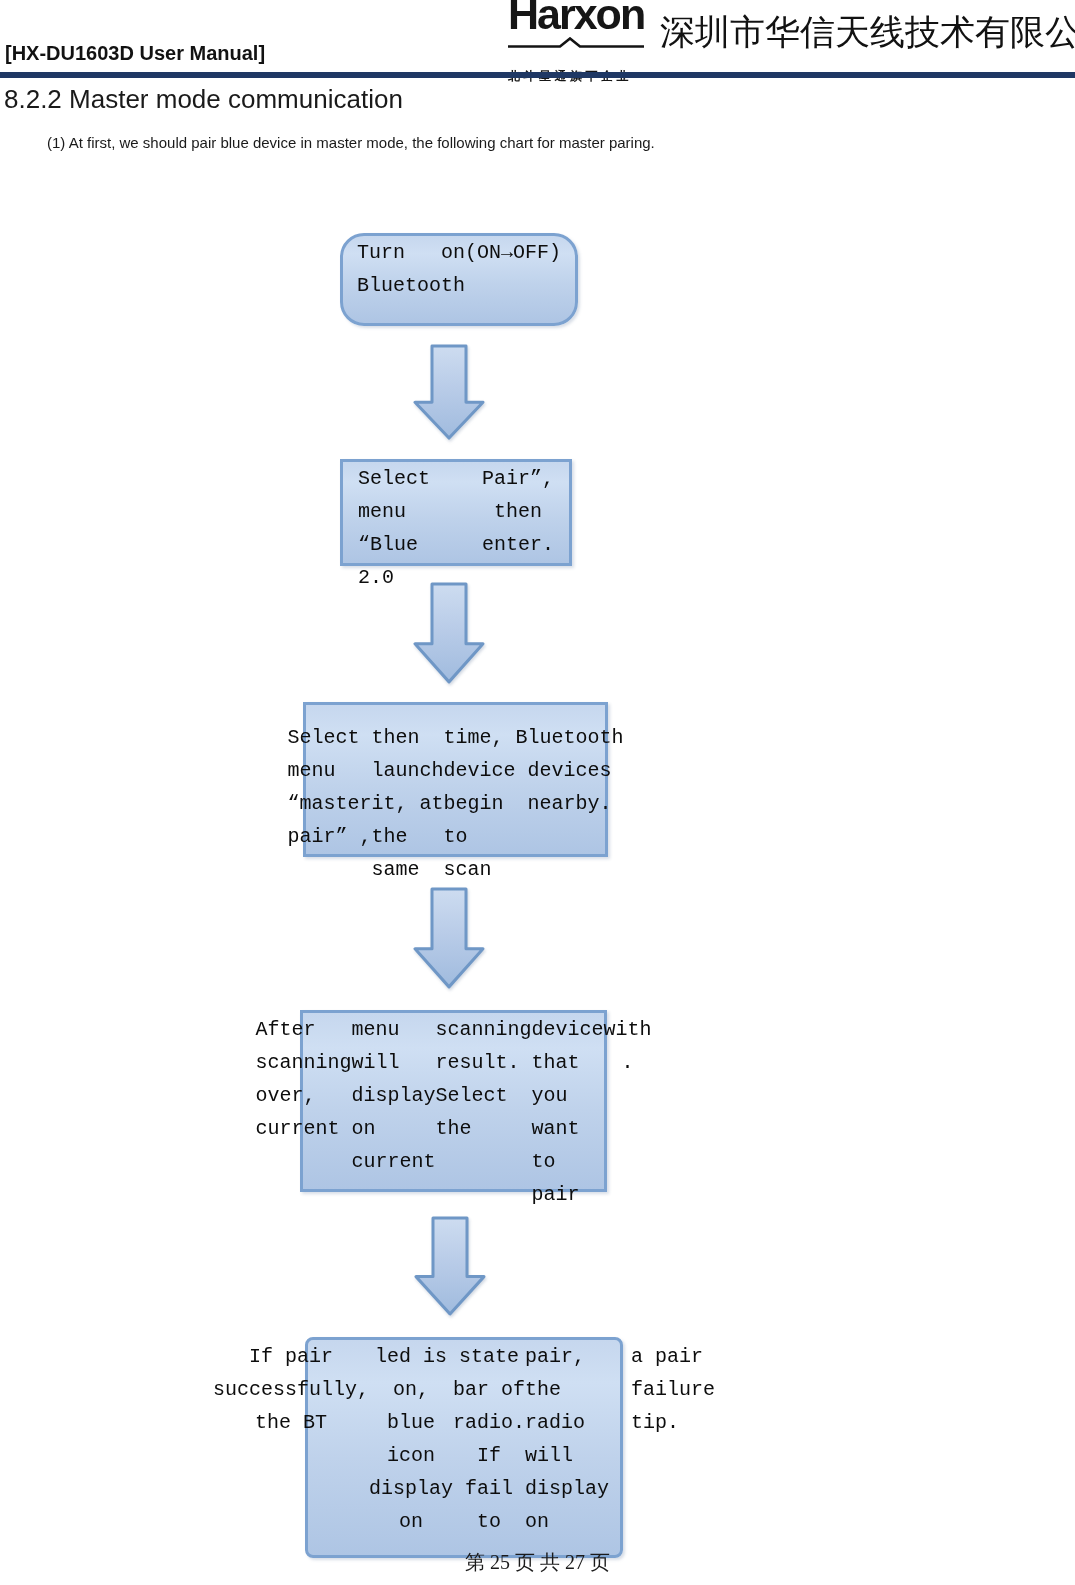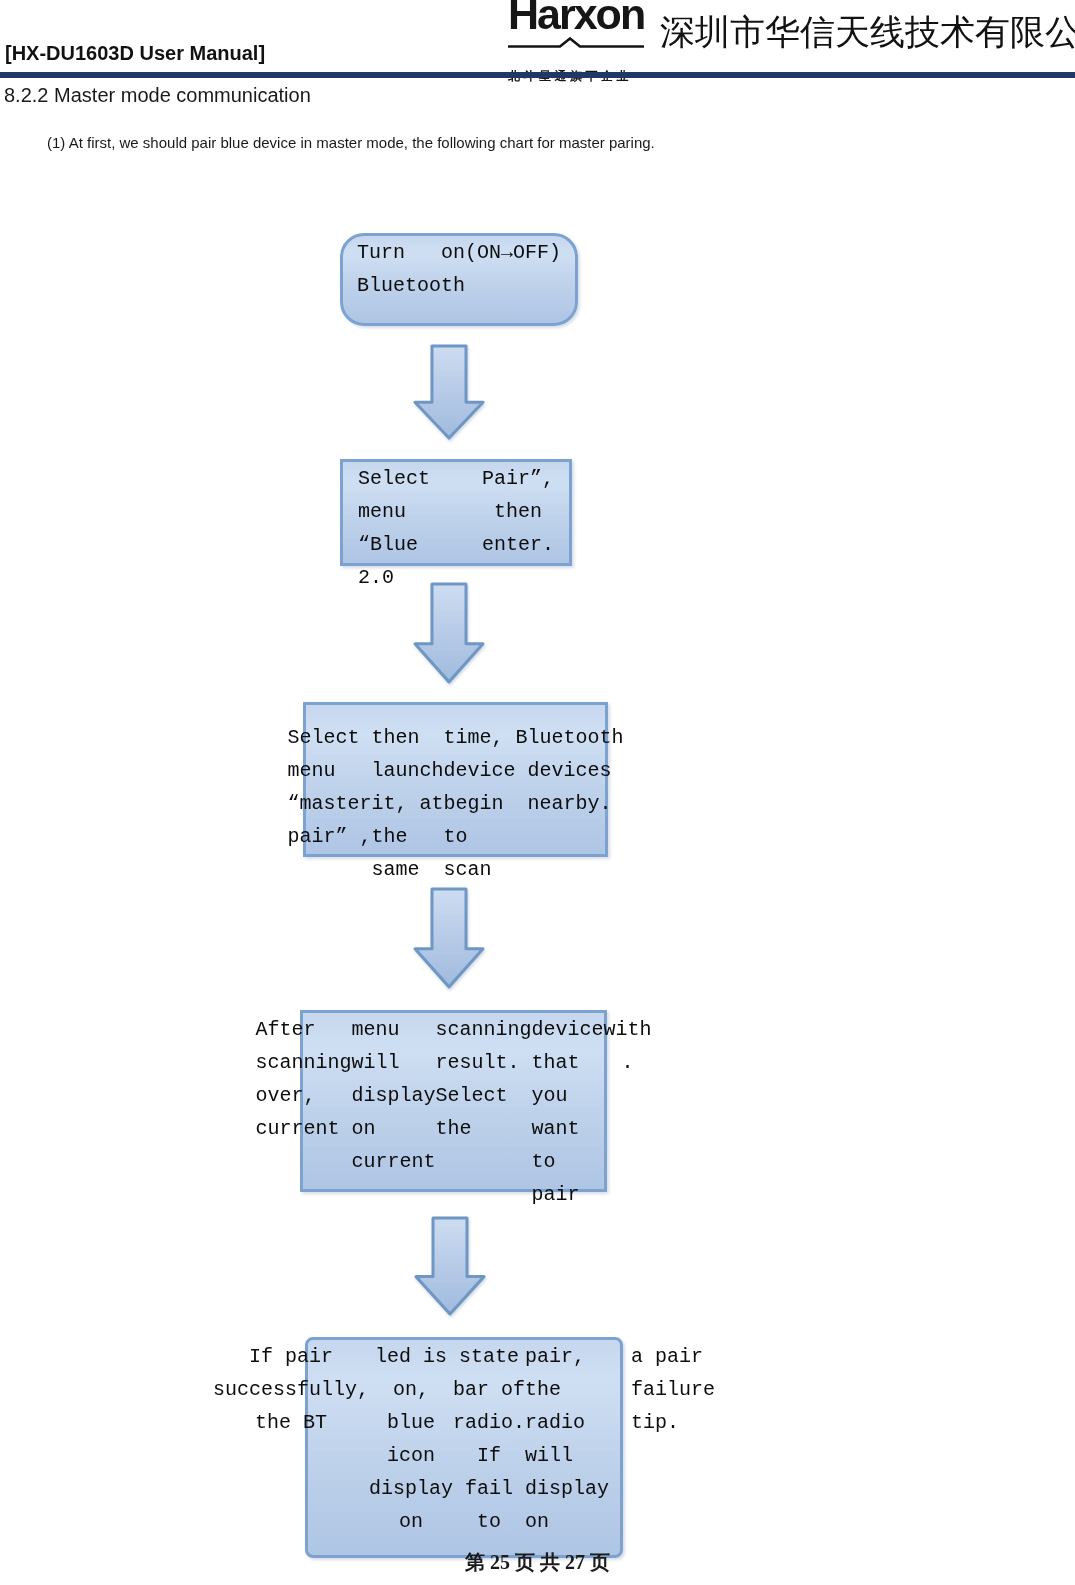--- a/index.html
+++ b/index.html
@@ -13,21 +13,21 @@
   .logo-brand{font-size:43px;font-weight:800;letter-spacing:-2px;line-height:1;
               margin-top:-7px;color:#161616;font-family:"Liberation Sans",sans-serif;}
   .logo-mark{display:block;margin-top:1px;}
   .logo-tagline{font-size:12px;font-weight:700;letter-spacing:3.5px;margin-top:19px;
                 color:#161616;white-space:nowrap;}
   .company{position:absolute;left:660px;top:9px;font-size:35px;font-weight:500;
            color:#121212;white-space:nowrap;}
   .hdr-rule{position:absolute;left:0;top:72px;width:1075px;height:6px;background:#1f3864;}
 
   
-  .heading{position:absolute;left:4px;top:84px;font-size:20px;font-weight:400;color:#1a1a1a;}
+  .heading{position:absolute;left:4px;top:84px;font-size:26px;font-weight:400;color:#1a1a1a;}
   .intro{position:absolute;left:47px;top:134px;font-size:15px;font-weight:400;color:#1a1a1a;}
 
   
   .box{position:absolute;box-sizing:border-box;border:3px solid #7ca2d0;
        background:linear-gradient(180deg,#c6d7ee 0%,#cfdff3 20%,#bfd2eb 55%,#aec5e4 100%);
        display:flex;flex-direction:row;justify-content:center;
        font-family:Liberation Mono, monospace;font-size:20px;line-height:33px;color:#0d0d0d;
        box-shadow:2px 2px 3px rgba(125,145,175,0.30);}
   .rounded{border-radius:24px;}
   #box1{left:340px;top:233px;width:238px;height:93px;padding:0 16px;}
@@ -42,21 +42,21 @@
   .li{text-align:left;padding-left:22px;}
 
   .arrow{position:absolute;filter:drop-shadow(1.5px 2px 1.5px rgba(120,140,170,0.35));}
   #arr1{left:412px;top:344px;width:74px;height:97px;}
   #arr2{left:412px;top:582px;width:74px;height:103px;}
   #arr3{left:412px;top:887px;width:74px;height:103px;}
   #arr4{left:413px;top:1216px;width:74px;height:101px;}
 
   
   .footer{position:absolute;left:0;top:1549px;width:1075px;text-align:center;
-          font-family:"Liberation Serif",serif;font-size:20px;color:#1a1a1a;font-weight:bold;}
+          font-family:"Liberation Serif",serif;font-size:20px;color:#1a1a1a;}
 </style>
 </head>
 <body>
 
 <div class="page">
 
   <div class="hdr-title">[HX-DU1603D User Manual]</div>
 
   <div class="logo">
     <div class="logo-brand">Harxon</div>

